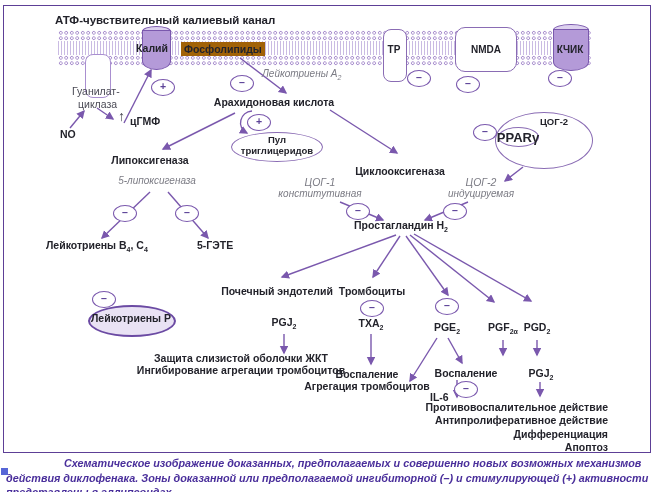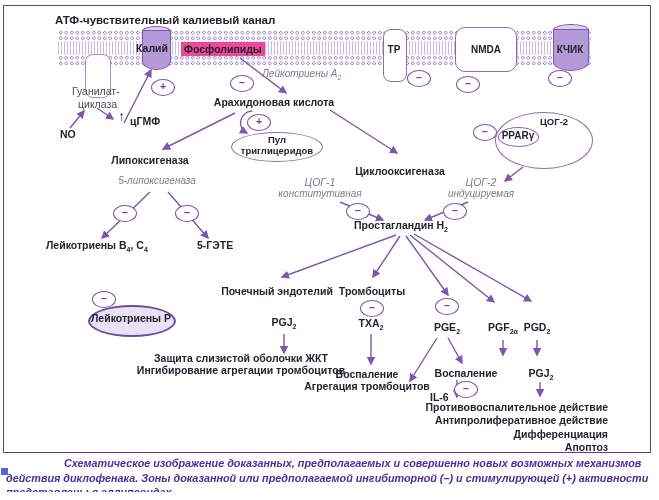--- a/index.html
+++ b/index.html
@@ -43,21 +43,21 @@
   <div class="cyltop" style="left:142px;top:26px;width:27px;height:9px;"></div>
   <div class="cylbody" style="left:142px;top:30px;width:27px;height:38px;"></div>
   <div class="rrect" style="left:85px;top:54px;width:24px;height:42px;border-radius:8px;border-color:#a98fd0;"></div>
   <div class="rrect" style="left:383px;top:29px;width:22px;height:51px;border-radius:8px;"></div>
   <div class="rrect" style="left:455px;top:27px;width:60px;height:43px;border-radius:10px;"></div>
   <div class="cyltop" style="left:553px;top:24px;width:34px;height:10px;"></div>
   <div class="cylbody" style="left:553px;top:29px;width:34px;height:40px;"></div>
 
   <div class="b" style="left:55px;top:14px;font-size:11.5px;">АТФ-чувствительный калиевый канал</div>
   <div class="b" style="left:136px;top:42px;text-align:right;">Калий</div>
-  <div class="b" style="left:181px;top:42px;background:#ec4899;padding:1px 3px;">Фосфолипиды</div>
+  <div class="b" style="left:181px;top:42px;background:#a16207;padding:1px 3px;">Фосфолипиды</div>
   <div class="b c" style="left:394px;top:44px;font-size:10px;">ТР</div>
   <div class="b c" style="left:486px;top:44px;font-size:10px;text-align:center;">NMDA</div>
   <div class="b c" style="left:570px;top:44px;font-size:10px;">КЧИК</div>
 
   <div class="b" style="left:72px;top:85px;font-weight:normal;color:#4a4a55;">Гуанилат-</div>
   <div class="b" style="left:78px;top:98px;font-weight:normal;color:#4a4a55;">циклаза</div>
   <div class="b" style="left:60px;top:128px;">NO</div>
   <div class="b" style="left:118px;top:108px;font-size:14px;color:#3c3c46;">↑</div>
   <div class="b" style="left:130px;top:115px;">цГМФ</div>
 
@@ -75,21 +75,21 @@
 
   <div class="b c" style="left:400px;top:165px;">Циклооксигеназа</div>
   <div class="i c" style="left:320px;top:176px;font-size:10.5px;">ЦОГ-1</div>
   <div class="i c" style="left:320px;top:188px;">конститутивная</div>
   <div class="i c" style="left:481px;top:176px;font-size:10.5px;">ЦОГ-2</div>
   <div class="i c" style="left:481px;top:188px;">индуцируемая</div>
   <div class="b c" style="left:401px;top:219px;"><span>Простагландин Н</span><sub>2</sub></div>
 
   <div class="oval" style="left:495px;top:112px;width:96px;height:55px;"></div>
   <div class="oval" style="left:498px;top:127px;width:39px;height:18px;border-width:1.5px;z-index:4;"></div>
-  <div class="b c" style="left:518px;top:130px;font-size:10px;z-index:5;">PPARγ</div>
+  <div class="b c" style="left:518px;top:130px;font-size:13px;z-index:5;">PPARγ</div>
   <div class="b c" style="left:554px;top:116px;font-size:9.5px;z-index:5;">ЦОГ-2</div>
 
   <div class="oval" style="left:88px;top:305px;width:84px;height:28px;border:2.5px solid #6b4aa3;background:#e9e2f4;"></div>
   <div class="b c" style="left:131px;top:312px;">Лейкотриены Р</div>
 
   <div class="b c" style="left:277px;top:285px;">Почечный эндотелий</div>
   <div class="b c" style="left:372px;top:285px;">Тромбоциты</div>
 
   <div class="b c" style="left:284px;top:316px;"><span>PGJ</span><sub>2</sub></div>
   <div class="b c" style="left:371px;top:317px;"><span>TXA</span><sub>2</sub></div>

